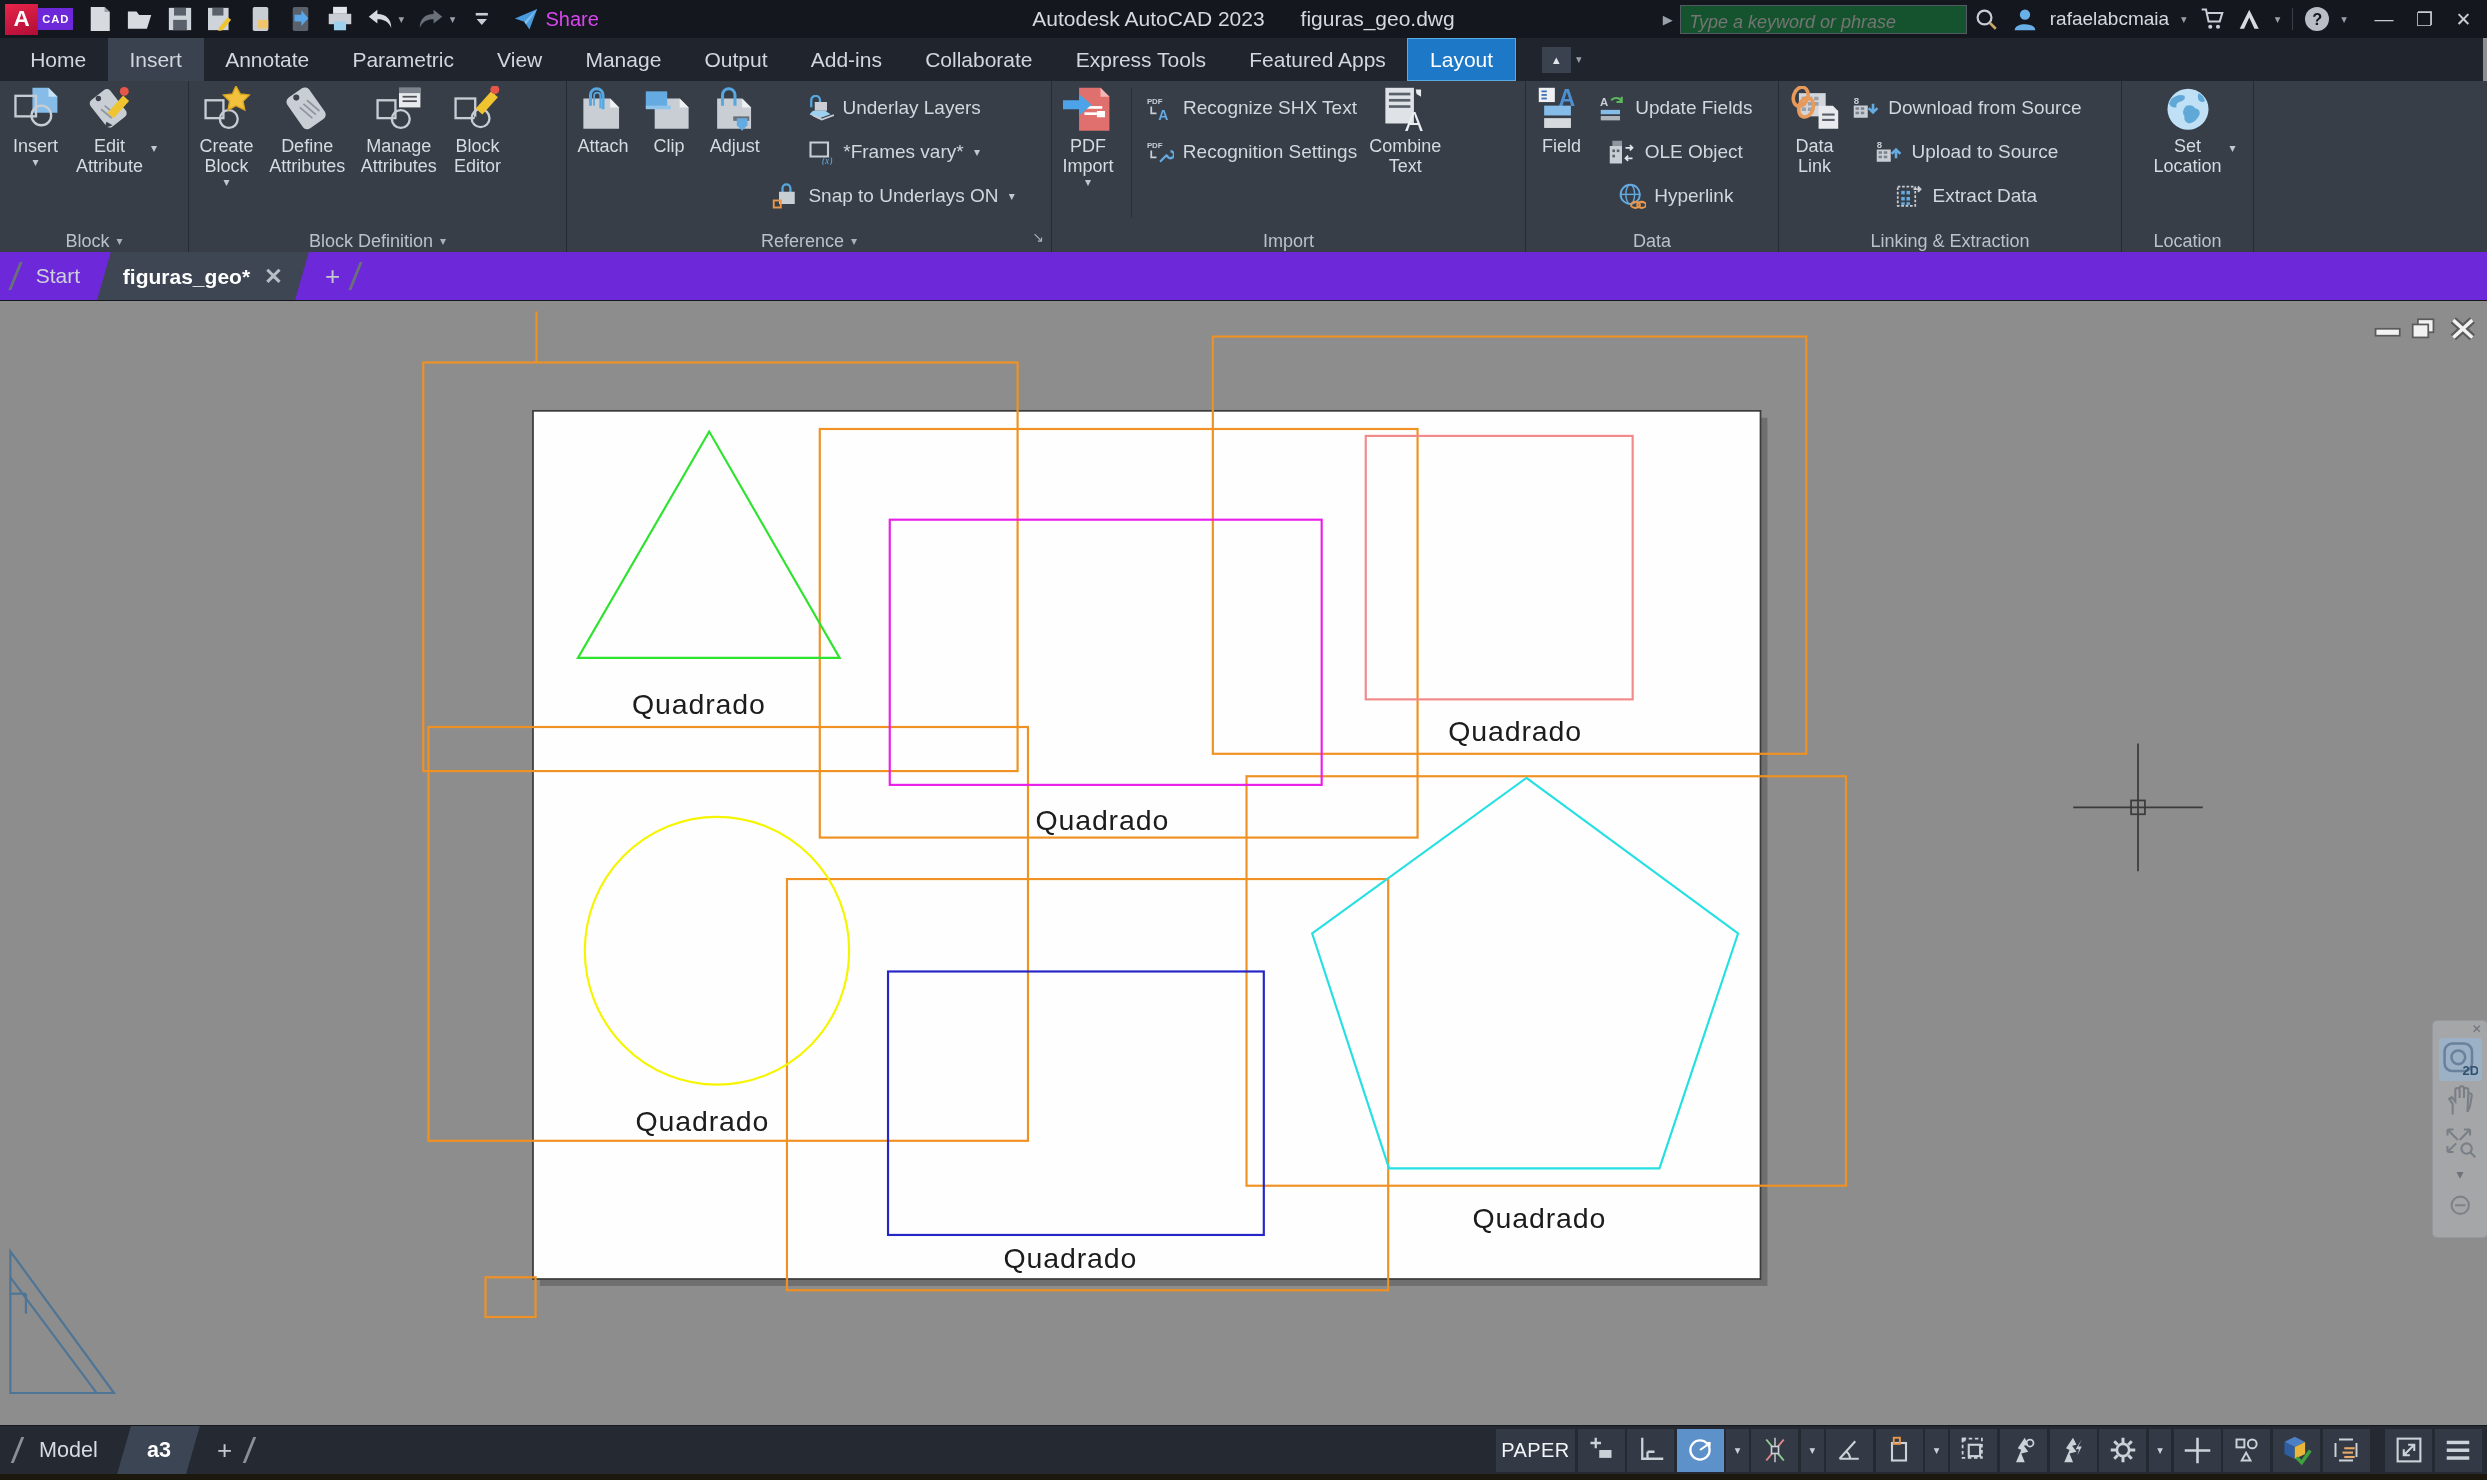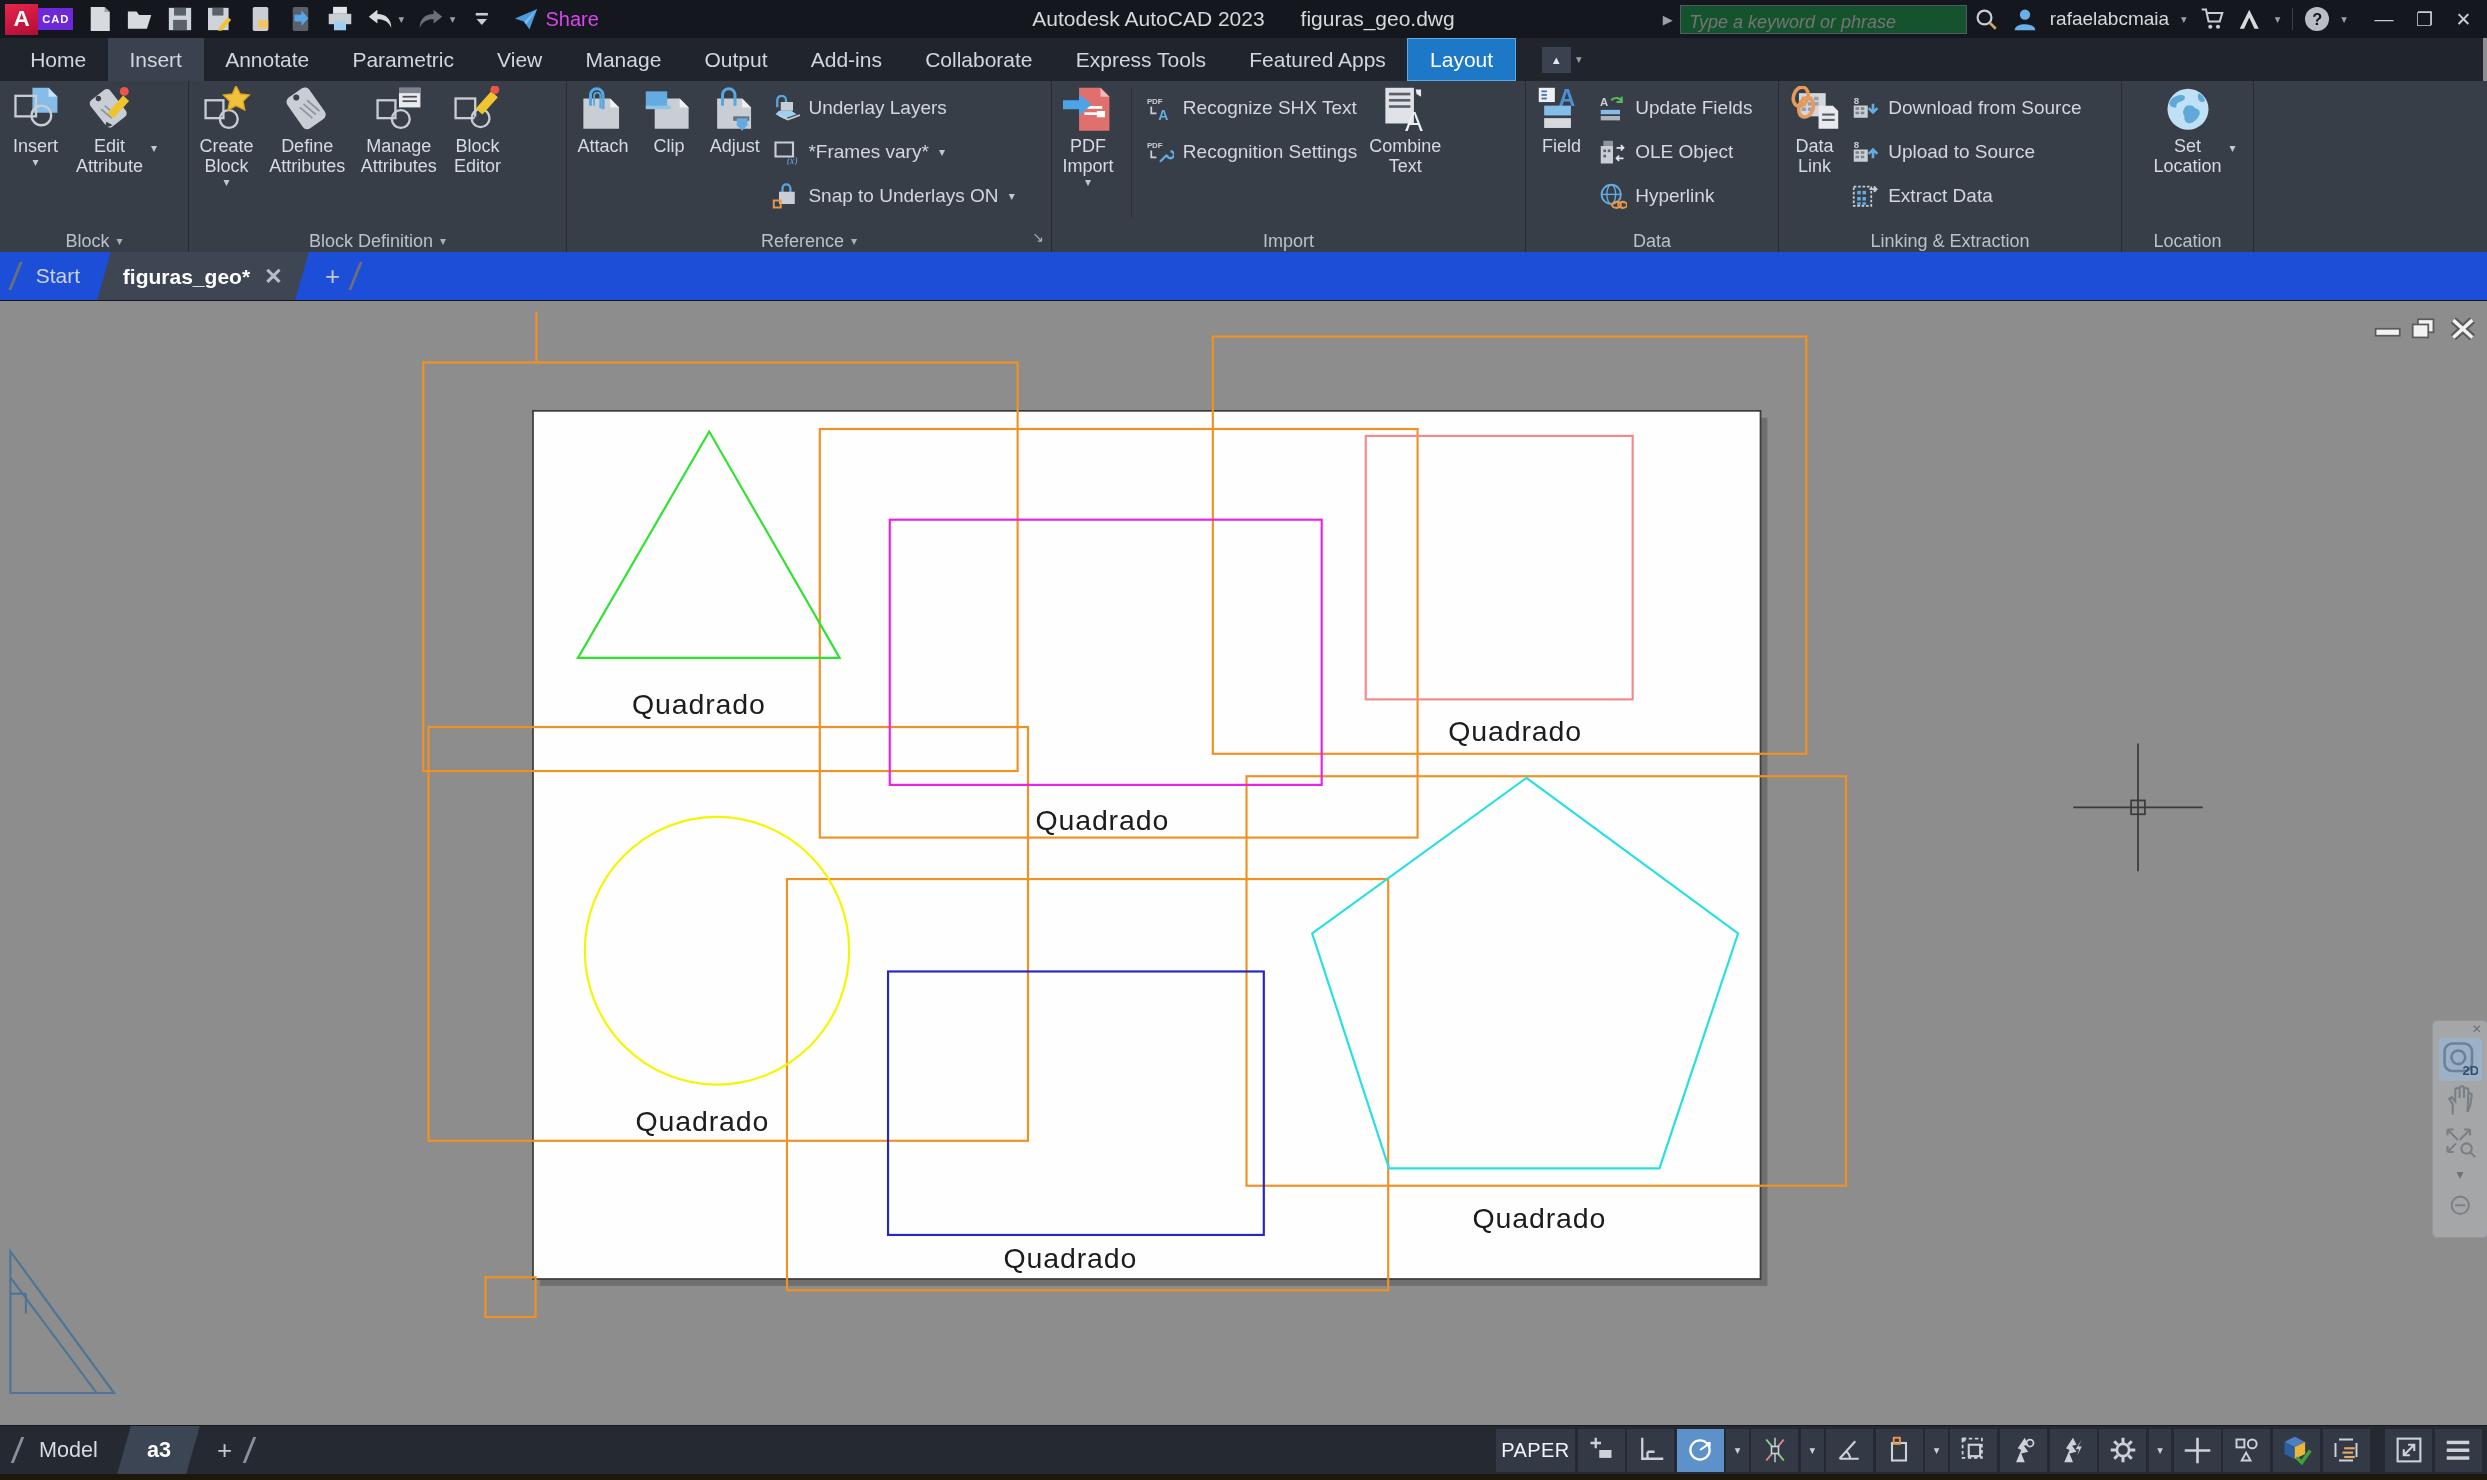--- a/index.html
+++ b/index.html
@@ -51,26 +51,26 @@
   .ptitle .caret{font-size:12px;color:#a9b0ba;}
   .launcher{position:absolute;right:7px;bottom:7px;color:#a9b0ba;font-size:14px;}
   .bigbtn{display:flex;flex-direction:column;align-items:center;padding:1.7px 3.5px;color:#d6dbe2;
         font-size:18px;line-height:1.12;text-align:center;}
   .bicon{width:50px;height:48px;}
   .blabel{white-space:pre-line;margin-top:1.7px;}
   .bcaret{color:#c2c8d0;font-size:12px;margin-top:0px;}
   .withside{flex-direction:column;position:relative;}
   .sidecaret{position:absolute;right:-10.4px;bottom:22.5px;color:#c2c8d0;font-size:12px;}
   .rowcol{display:flex;flex-direction:column;justify-content:flex-start;padding-top:1.7px;}
-  .rowbtn{display:flex;align-items:center;gap:8.6px;font-size:19px;color:#d2d7de;height:44px;white-space:nowrap;}
+  .rowbtn{display:flex;align-items:center;gap:8.6px;font-size:19px;color:#d2d7de;height:44px;white-space:nowrap;justify-content:center;}
   .sicon{width:28px;height:26px;flex:0 0 auto;}
   .rcaret{color:#c2c8d0;font-size:12px;margin-left:1.7px;}
   .vdiv{width:1.7px;background:#2a2f38;height:130px;margin:3.5px 5.2px 0 5.2px;}
   
-  .filetabs{position:absolute;top:252px;left:0;right:0;height:48px;background:#1d4ed8;display:flex;
+  .filetabs{position:absolute;top:252px;left:0;right:0;height:48px;background:#6d28d9;display:flex;
         align-items:center;font-size:21px;color:#cdd2d9;border-bottom:2.6px solid #14171d;}
   .fslash{width:2.6px;height:28px;background:#6a7078;transform:skewX(-22deg);margin:0 14px;}
   .ftab-start{padding:0 5.2px;}
   .ftab-active{height:48px;background:#3e4653;transform:skewX(-16deg);display:flex;align-items:center;
         padding:0 19px;margin-left:19px;}
   .ftab-active .inner{transform:skewX(16deg);display:flex;align-items:center;gap:14px;}
   .ftab-active .fname{font-weight:bold;color:#fff;}
   .fclose{color:#b7bdc5;font-weight:bold;font-size:22.5px;}
   .fplus{font-size:26px;color:#c3c8cf;margin-left:22.5px;}
   

